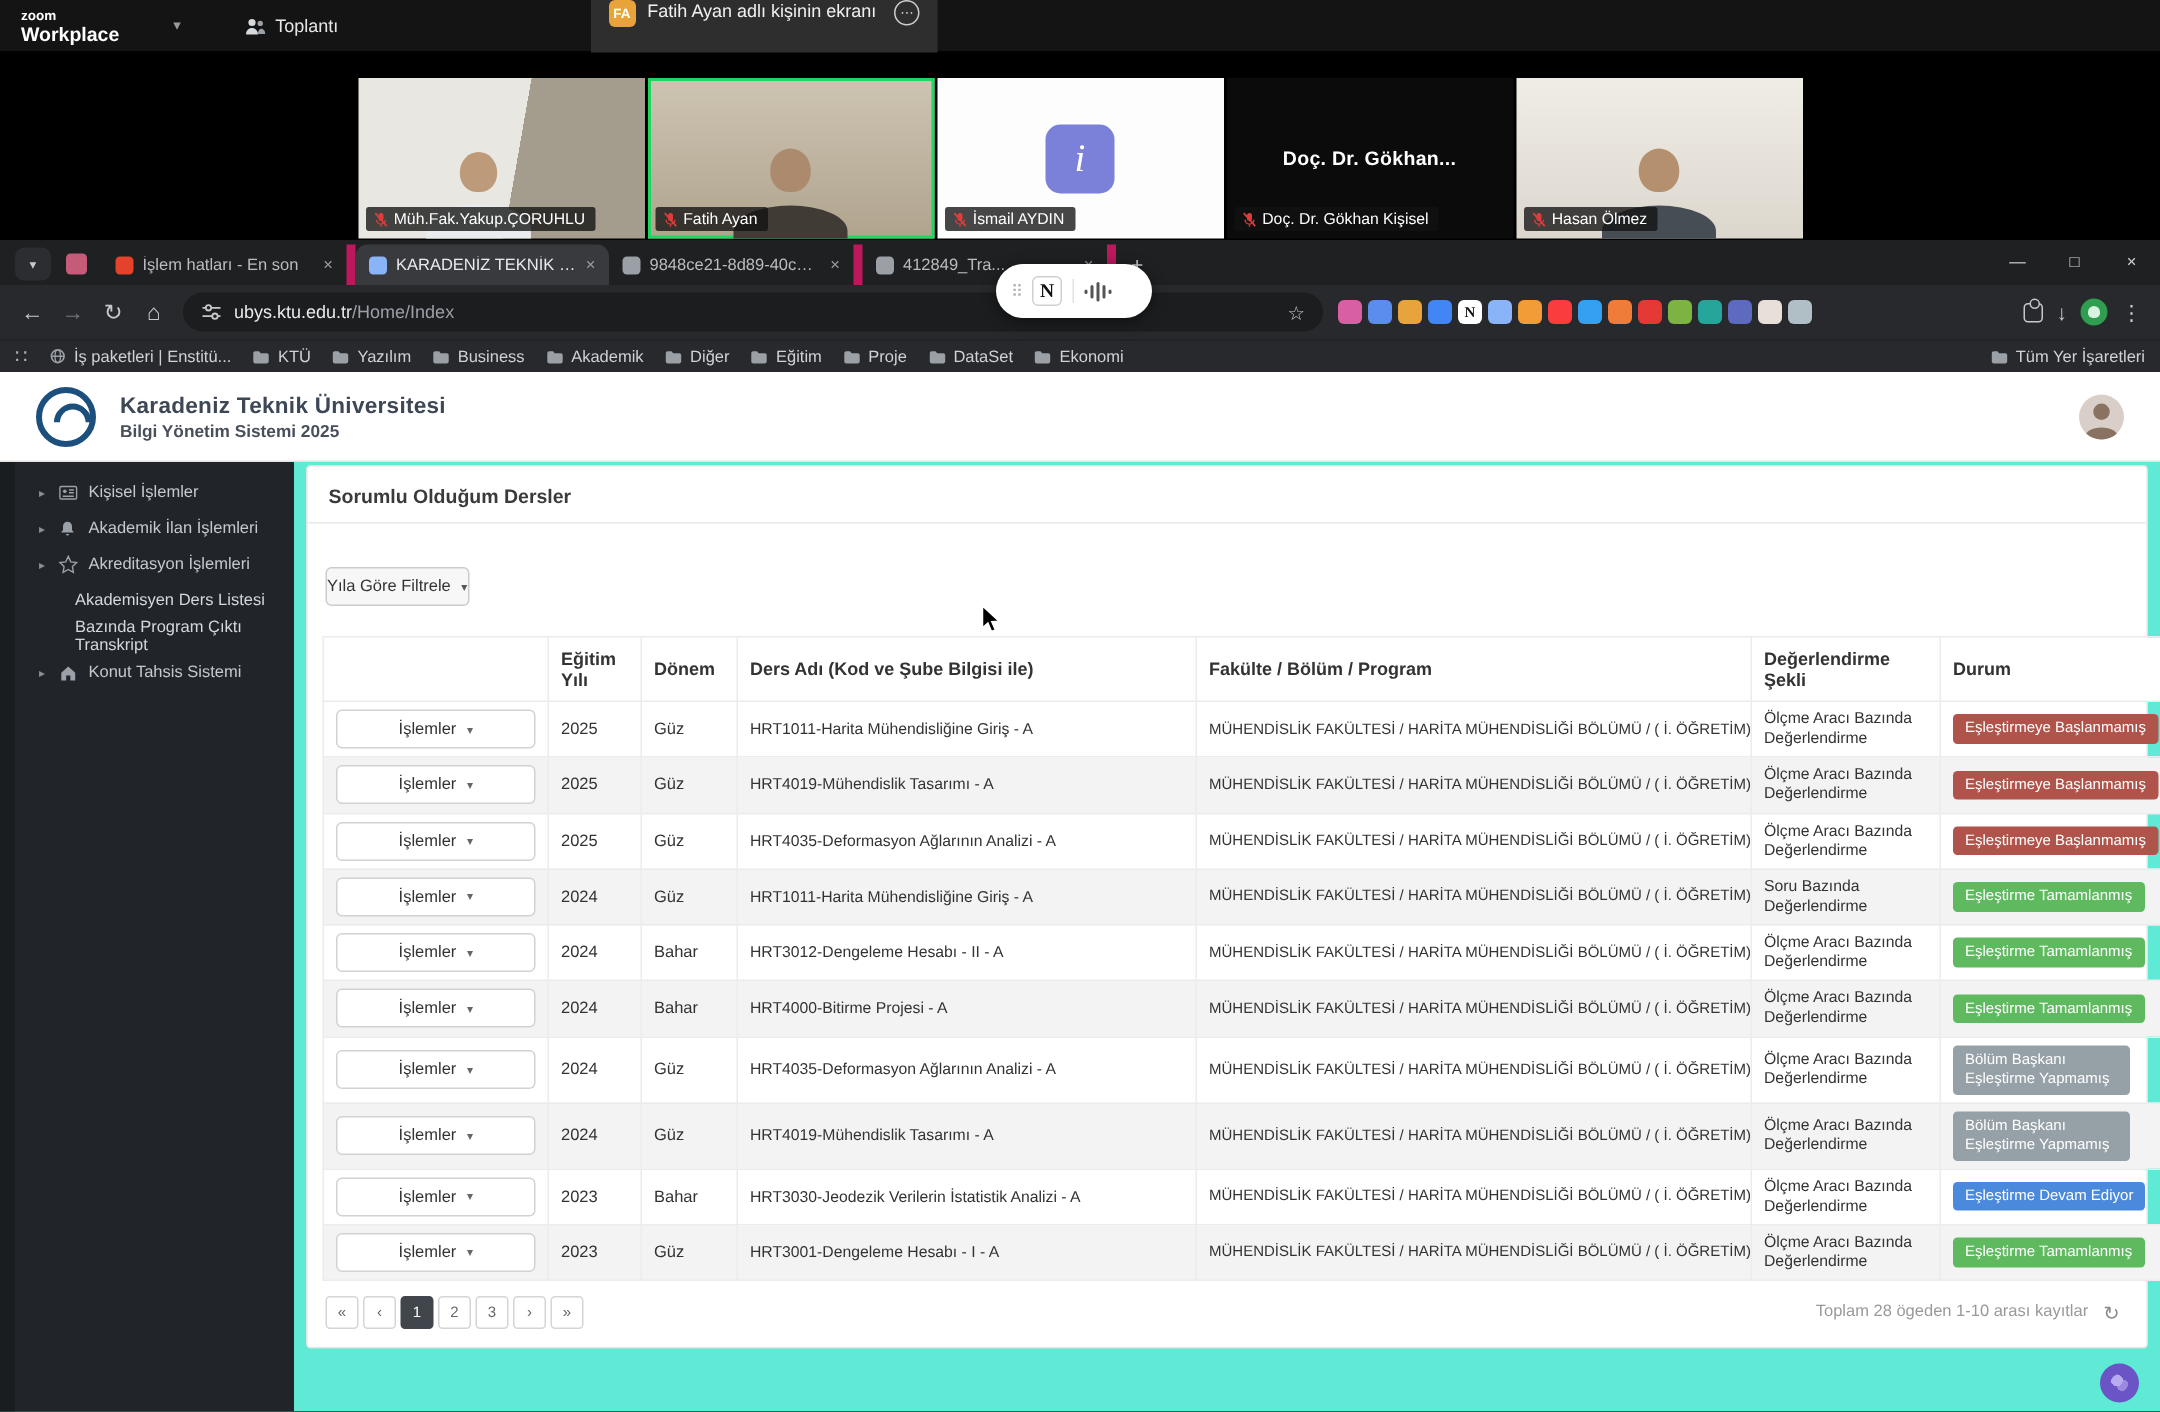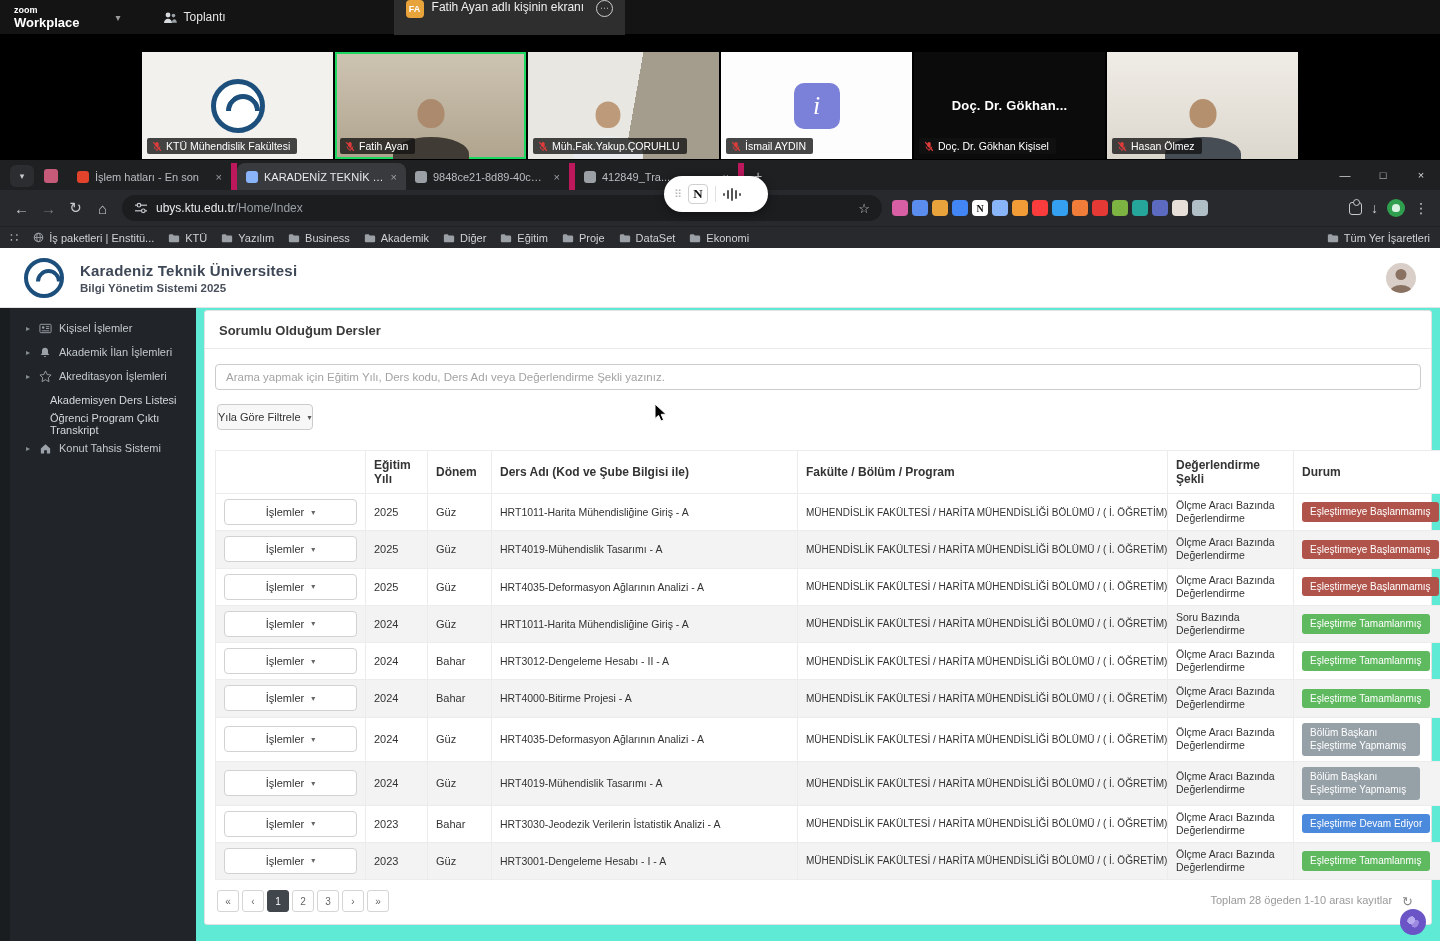--- a/index.html
+++ b/index.html
@@ -167,71 +167,56 @@
       <span>Toplantı</span>
     </div>
     <div class="zoom-share-tab">
       <span class="fa-badge">FA</span>
       <span>Fatih Ayan adlı kişinin ekranı</span>
       <span class="more-circle">⋯</span>
     </div>
   </div>
 
   <div class="video-strip">
-      <div class="tile tile-0">
-    <div class="variant v-logo">
-          <div class="ktu-emblem"></div>
+      <div class="tile tile-2">
+
+    <div class="variant v-video">
+          <span class="person">
+            <span class="head"></span>
+            <span class="torso"></span>
+          </span>
         </div>
 
     <div class="tile-label">
       <svg class="mic-svg" width="10" height="11" viewBox="0 0 12 13">
         <rect x="4" y="1" width="4" height="6.5" rx="2" fill="#e03c3c"></rect>
         <path d="M2.5 6.5a3.5 3.5 0 0 0 7 0" fill="none" stroke="#e03c3c" stroke-width="1.1"></path>
         <line x1="6" y1="10.2" x2="6" y2="12" stroke="#e03c3c" stroke-width="1.1"></line>
         <line x1="1.4" y1="1.2" x2="10.6" y2="11.6" stroke="#e03c3c" stroke-width="1.4"></line>
       </svg>
-      <span>KTÜ Mühendislik Fakültesi</span>
+      <span>Müh.Fak.Yakup.ÇORUHLU</span>
     </div>
   </div>
       <div class="tile tile-1 active">
 
     <div class="variant v-video">
           <span class="person">
             <span class="head"></span>
             <span class="torso"></span>
           </span>
         </div>
 
     <div class="tile-label">
       <svg class="mic-svg" width="10" height="11" viewBox="0 0 12 13">
         <rect x="4" y="1" width="4" height="6.5" rx="2" fill="#e03c3c"></rect>
         <path d="M2.5 6.5a3.5 3.5 0 0 0 7 0" fill="none" stroke="#e03c3c" stroke-width="1.1"></path>
         <line x1="6" y1="10.2" x2="6" y2="12" stroke="#e03c3c" stroke-width="1.1"></line>
         <line x1="1.4" y1="1.2" x2="10.6" y2="11.6" stroke="#e03c3c" stroke-width="1.4"></line>
       </svg>
       <span>Fatih Ayan</span>
-    </div>
-  </div>
-      <div class="tile tile-2">
-
-    <div class="variant v-video">
-          <span class="person">
-            <span class="head"></span>
-            <span class="torso"></span>
-          </span>
-        </div>
-
-    <div class="tile-label">
-      <svg class="mic-svg" width="10" height="11" viewBox="0 0 12 13">
-        <rect x="4" y="1" width="4" height="6.5" rx="2" fill="#e03c3c"></rect>
-        <path d="M2.5 6.5a3.5 3.5 0 0 0 7 0" fill="none" stroke="#e03c3c" stroke-width="1.1"></path>
-        <line x1="6" y1="10.2" x2="6" y2="12" stroke="#e03c3c" stroke-width="1.1"></line>
-        <line x1="1.4" y1="1.2" x2="10.6" y2="11.6" stroke="#e03c3c" stroke-width="1.4"></line>
-      </svg>
-      <span>Müh.Fak.Yakup.ÇORUHLU</span>
     </div>
   </div>
       <div class="tile tile-3">
 
     <div class="variant v-initial">
           <span class="initial-box">i</span>
         </div>
 
     <div class="tile-label">
       <svg class="mic-svg" width="10" height="11" viewBox="0 0 12 13">
@@ -460,21 +445,21 @@
                 </svg>
               </span>
     <span class="label">Akreditasyon İşlemleri</span>
   </div>
             <div class="side-item child">
 
     <span class="label">Akademisyen Ders Listesi</span>
   </div>
             <div class="side-item child">
 
-    <span class="label">Öğrenci Program Çıktı Transkript</span>
+    <span class="label">Bazında Program Çıktı Transkript</span>
   </div>
             <div class="side-item">
     <span class="arrow">▸</span>
     <span class="icon">
                 <svg width="13" height="13" viewBox="0 0 14 14">
                   <path d="M2 7l5-4.5L12 7v5.5H8.5V9h-3v3.5H2z" fill="#9aa1a8"></path>
                 </svg>
               </span>
     <span class="label">Konut Tahsis Sistemi</span>
   </div>
@@ -483,21 +468,20 @@
           <span>⇤</span>
           <span>Menüyü Kapat</span>
         </div>
       </aside>
 
       <div class="main">
         <div class="card">
           <div class="card-title">Sorumlu Olduğum Dersler</div>
           <div class="card-divider"></div>
           <div class="card-body">
-            <input class="search-input" type="text" placeholder="Arama yapmak için Eğitim Yılı, Ders kodu, Ders Adı veya Değerlendirme Şekli yazınız." style="">
             <button class="filter-btn">
               <span>Yıla Göre Filtrele</span>
               <span class="caret">▾</span>
             </button>
 
             <table class="course-table">
               <colgroup>
                 <col style="width:150px">
                   <col style="width:62px">
                   <col style="width:64px">

